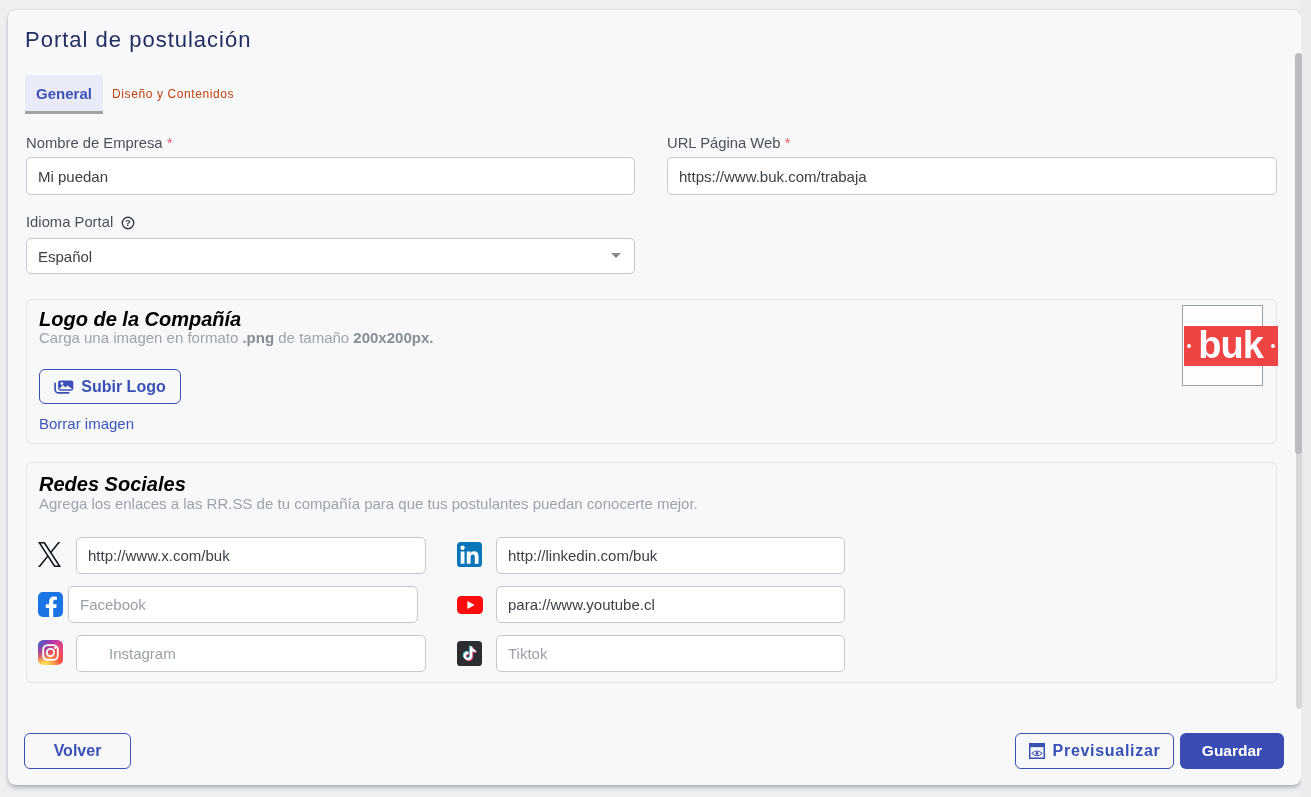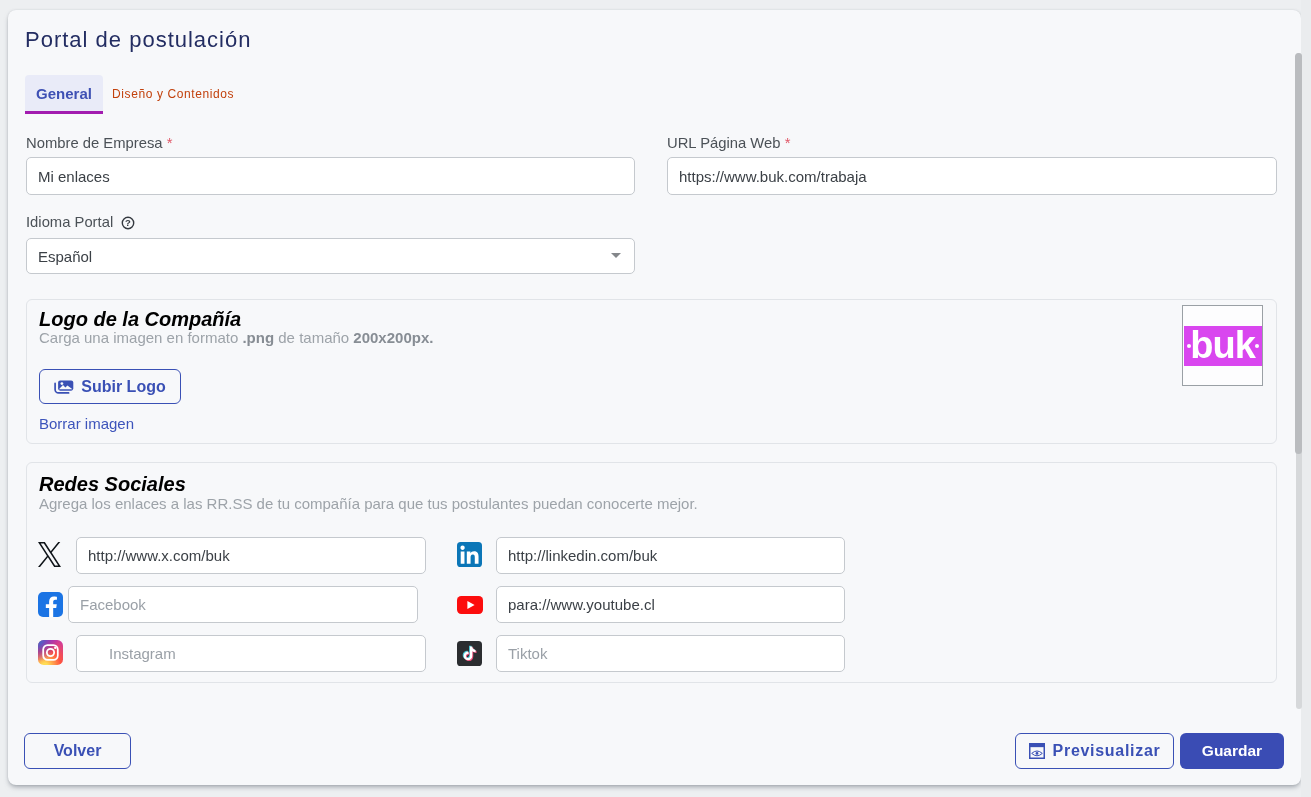--- a/index.html
+++ b/index.html
@@ -1,20 +1,20 @@
 <!DOCTYPE html>
 <html><head>
 <meta charset="utf-8">
 <style>
   * { margin:0; padding:0; box-sizing:border-box; }
   html,body { width:1311px; height:797px; background:#edeff1; font-family:"Liberation Sans",sans-serif; position:relative; overflow:hidden; }
   .abs { position:absolute; }
   .card { left:8px; top:10px; width:1293px; height:775px; background:#f7f8fa; border-radius:8px; box-shadow:0 3px 5px -1px rgba(100,108,118,.55), 0 0 2px rgba(120,128,136,.25); }
   .title { left:25px; top:27px; font-size:22px; font-weight:normal; color:#232d62; letter-spacing:1.0px; }
-  .tab1 { left:25px; top:75px; width:78px; height:39px; background:#e9ebf8; border-bottom:3px solid #a21caf; border-radius:4px 4px 0 0; color:#3e50b4; font-size:15px; font-weight:bold; display:flex; align-items:center; justify-content:center; }
+  .tab1 { left:25px; top:75px; width:78px; height:39px; background:#e9ebf8; border-bottom:3px solid #a3a3a3; border-radius:4px 4px 0 0; color:#3e50b4; font-size:15px; font-weight:bold; display:flex; align-items:center; justify-content:center; }
   .tab2 { left:112px; top:75px; height:37px; color:#c2410c; font-size:12px; letter-spacing:.6px; display:flex; align-items:center; }
   .lbl { font-size:14.8px; color:#4b5157; }
   .req { color:#e05666; }
   .input { background:#fff; border:1px solid #c5c9ce; border-radius:5px; height:38px; display:flex; align-items:center; padding-left:11px; font-size:15px; color:#3b4046; }
   .ph { color:#9aa0a7; }
   .seccard { border:1px solid #e1e4e8; border-radius:6px; }
   .sectitle { font-size:20px; font-weight:bold; color:#000000;font-style:italic; }
   .secdesc { font-size:15px; color:#9da3a9; }
   .secdesc b { color:#878d94; }
   .btn-outline { border:1px solid #3a50b5; border-radius:6px; color:#3a50b5; font-size:16px; font-weight:bold; display:flex; align-items:center; justify-content:center; }
@@ -25,21 +25,21 @@
 <body>
   <div class="abs card"></div>
 
   <div class="abs title">Portal de postulación</div>
 
   <div class="abs tab1">General</div>
   <div class="abs tab2">Diseño y Contenidos</div>
 
   <div class="abs lbl" style="left:26px; top:135px;">Nombre de Empresa <span class="req">*</span></div>
   <div class="abs lbl" style="left:667px; top:135px;">URL Página Web <span class="req">*</span></div>
-  <div class="abs input" style="left:26px; top:157px; width:609px;">Mi enlaces</div>
+  <div class="abs input" style="left:26px; top:157px; width:609px;">Mi puedan</div>
   <div class="abs input" style="left:667px; top:157px; width:610px;">https://www.buk.com/trabaja</div>
 
   <div class="abs lbl" style="left:26px; top:214px;">Idioma Portal
     <svg style="vertical-align:-2.5px; margin-left:4px;" width="14" height="14" viewBox="0 0 14 14">
       <circle cx="7" cy="7" r="5.7" fill="none" stroke="#34393f" stroke-width="1.4"></circle>
       <text x="7" y="10.3" text-anchor="middle" font-size="9.5" font-weight="bold" fill="#34393f" font-family="Liberation Sans">?</text>
     </svg>
   </div>
   <div class="abs input" style="left:26px; top:238px; width:609px; height:36px;">Español</div>
   <div class="abs caret" style="left:611px; top:253px;"></div>
@@ -51,21 +51,21 @@
     <svg width="20" height="14" viewBox="0 0 20 14">
       <path d="M1.1 3.4 V9.4 A3.5 3.5 0 0 0 4.6 12.9 H14.6" fill="none" stroke="#3a50b5" stroke-width="1.7" stroke-linecap="round"></path>
       <rect x="4.1" y="0.4" width="15.2" height="10.3" rx="2.1" fill="#3a50b5"></rect>
       <circle cx="7.9" cy="3.6" r="1.4" fill="#f7f8fa"></circle>
       <path d="M4.9 9.3 L9.0 4.9 L11.4 7.4 L13.4 5.5 L18.5 9.3 Z" fill="#f7f8fa"></path>
     </svg>
     <span>Subir Logo</span>
   </div>
   <div class="abs link" style="left:39px; top:415px;">Borrar imagen</div>
   <div class="abs" style="left:1182px; top:305px; width:81px; height:81px; background:#fdfdfe; border:1.5px solid #9aa0a5;"></div>
-  <div class="abs" style="left:1183.5px; top:326px; width:78px; height:40px; background:#d946ef; display:flex; align-items:center; justify-content:center;">
+  <div class="abs" style="left:1183.5px; top:326px; width:94px; height:40px; background:#ef4444; display:flex; align-items:center; justify-content:center;">
     <span style="color:#fff; font-size:38px; font-weight:bold; letter-spacing:-1px; position:relative; top:-1px;">buk</span>
     <span class="abs" style="left:3px; top:18px; width:4px; height:4px; border-radius:50%; background:#fff;"></span>
     <span class="abs" style="right:3px; top:18px; width:4px; height:4px; border-radius:50%; background:#fff;"></span>
   </div>
 
   <div class="abs seccard" style="left:26px; top:462px; width:1251px; height:221px;"></div>
   <div class="abs sectitle" style="left:39px; top:473px;">Redes Sociales</div>
   <div class="abs secdesc" style="left:39px; top:495px;">Agrega los enlaces a las RR.SS de tu compañía para que tus postulantes puedan conocerte mejor.</div>
 
   <div class="abs" style="left:38px; top:542px;">

